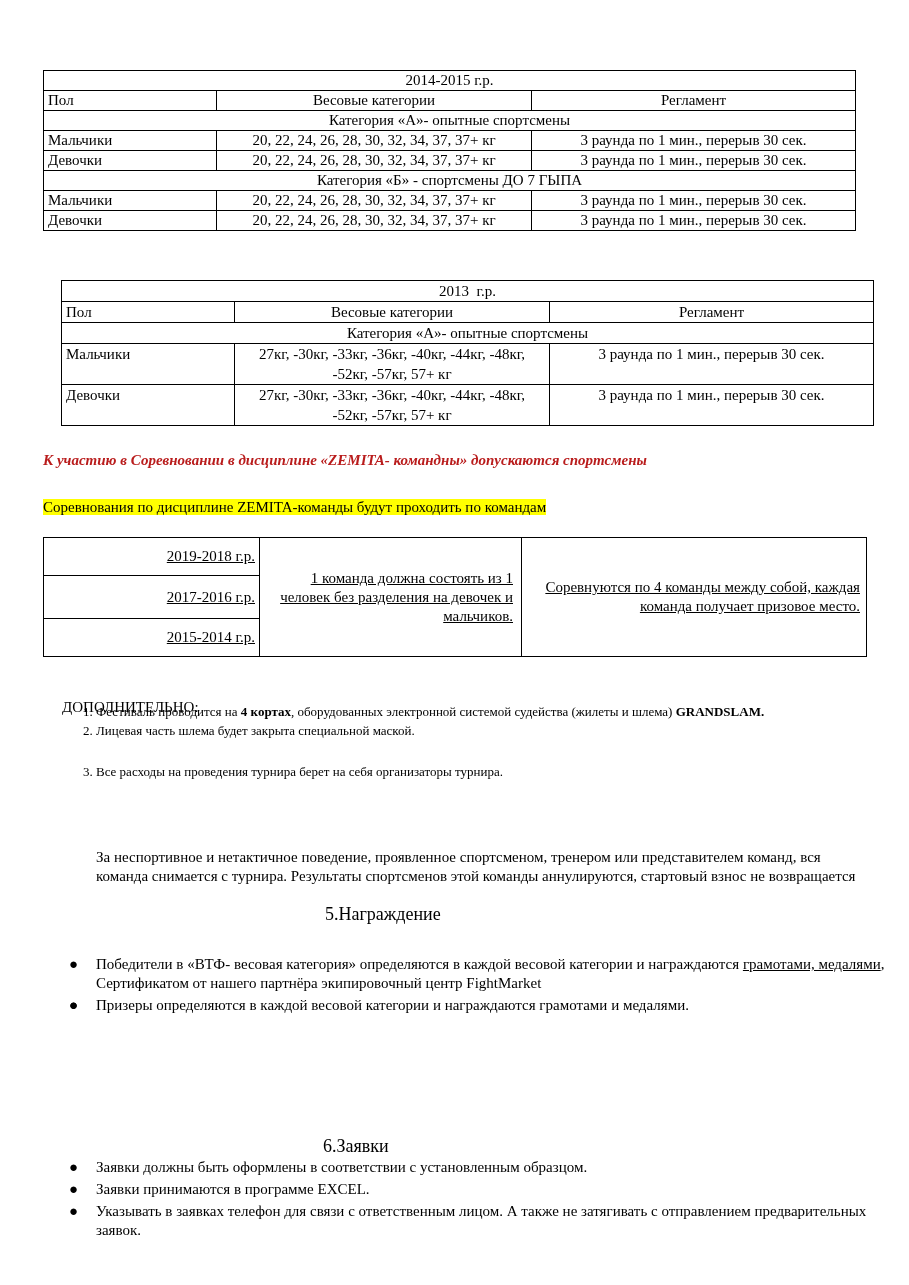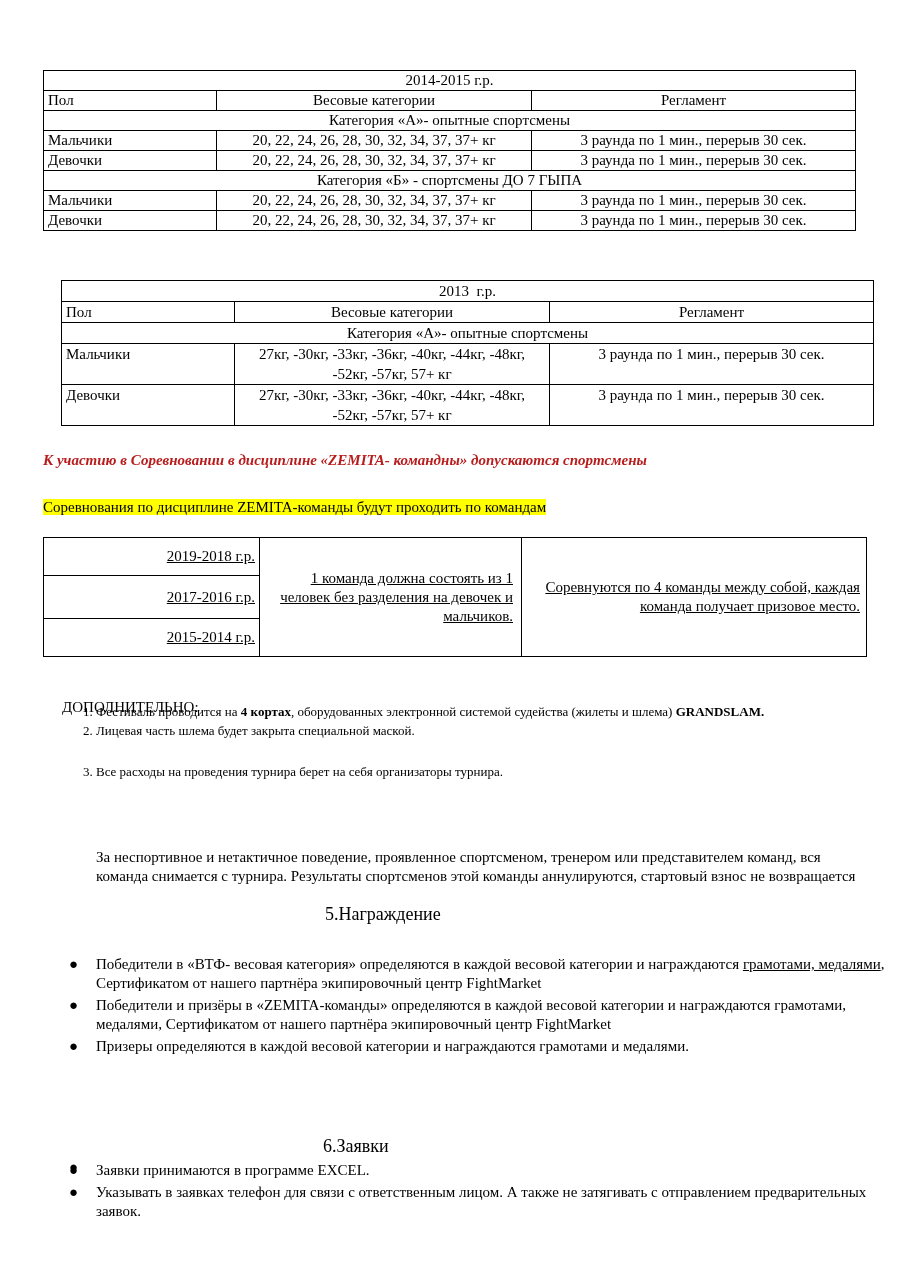--- a/index.html
+++ b/index.html
@@ -151,22 +151,22 @@
 <ol class="extra">
   <li><span>Фестиваль проводится на </span><b>4 кортах</b><span>, оборудованных электронной системой судейства (жилеты и шлема) </span><b>GRANDSLAM.</b></li>
   <li>Лицевая часть шлема будет закрыта специальной маской.</li>
   <li class="gap">Все расходы на проведения турнира берет на себя организаторы турнира.</li>
 </ol>
 <div class="abs conduct">За неспортивное и нетактичное поведение, проявленное спортсменом, тренером или представителем команд, вся команда снимается с турнира. Результаты спортсменов этой команды аннулируются, стартовый взнос не возвращается</div>
 
 <div class="abs section-title" id="sec5">5.Награждение</div>
 <ul class="bullets" id="ul5">
   <li><span class="dot">●</span><span>Победители в «ВТФ- весовая категория» определяются в каждой весовой категории и награждаются </span><span class="u">грамотами, медалями</span><span>, Сертификатом от нашего партнёра экипировочный центр FightMarket</span></li>
-  <li><span class="dot">●</span><span>Победители и призёры в «ZEMITA-команды» определяются в каждой весовой категории и награждаются грамотами, медалями, Сертификатом от нашего партнёра экипировочный центр FightMarket</span></li>
+  <li><span class="dot">●</span></li>
   <li><span class="dot">●</span><span>Призеры определяются в каждой весовой категории и награждаются грамотами и медалями.</span></li>
 </ul>
 
 <div class="abs section-title" id="sec6">6.Заявки</div>
 <ul class="bullets" id="ul6">
-  <li><span class="dot">●</span></li>
+  <li><span class="dot">●</span><span>Заявки должны быть оформлены в соответствии с установленным образцом.</span></li>
   <li><span class="dot">●</span><span>Заявки принимаются в программе EXCEL.</span></li>
   <li><span class="dot">●</span><span>Указывать в заявках телефон для связи с ответственным лицом. А также не затягивать с отправлением предварительных заявок.</span></li>
 </ul>
 
 </body></html>

